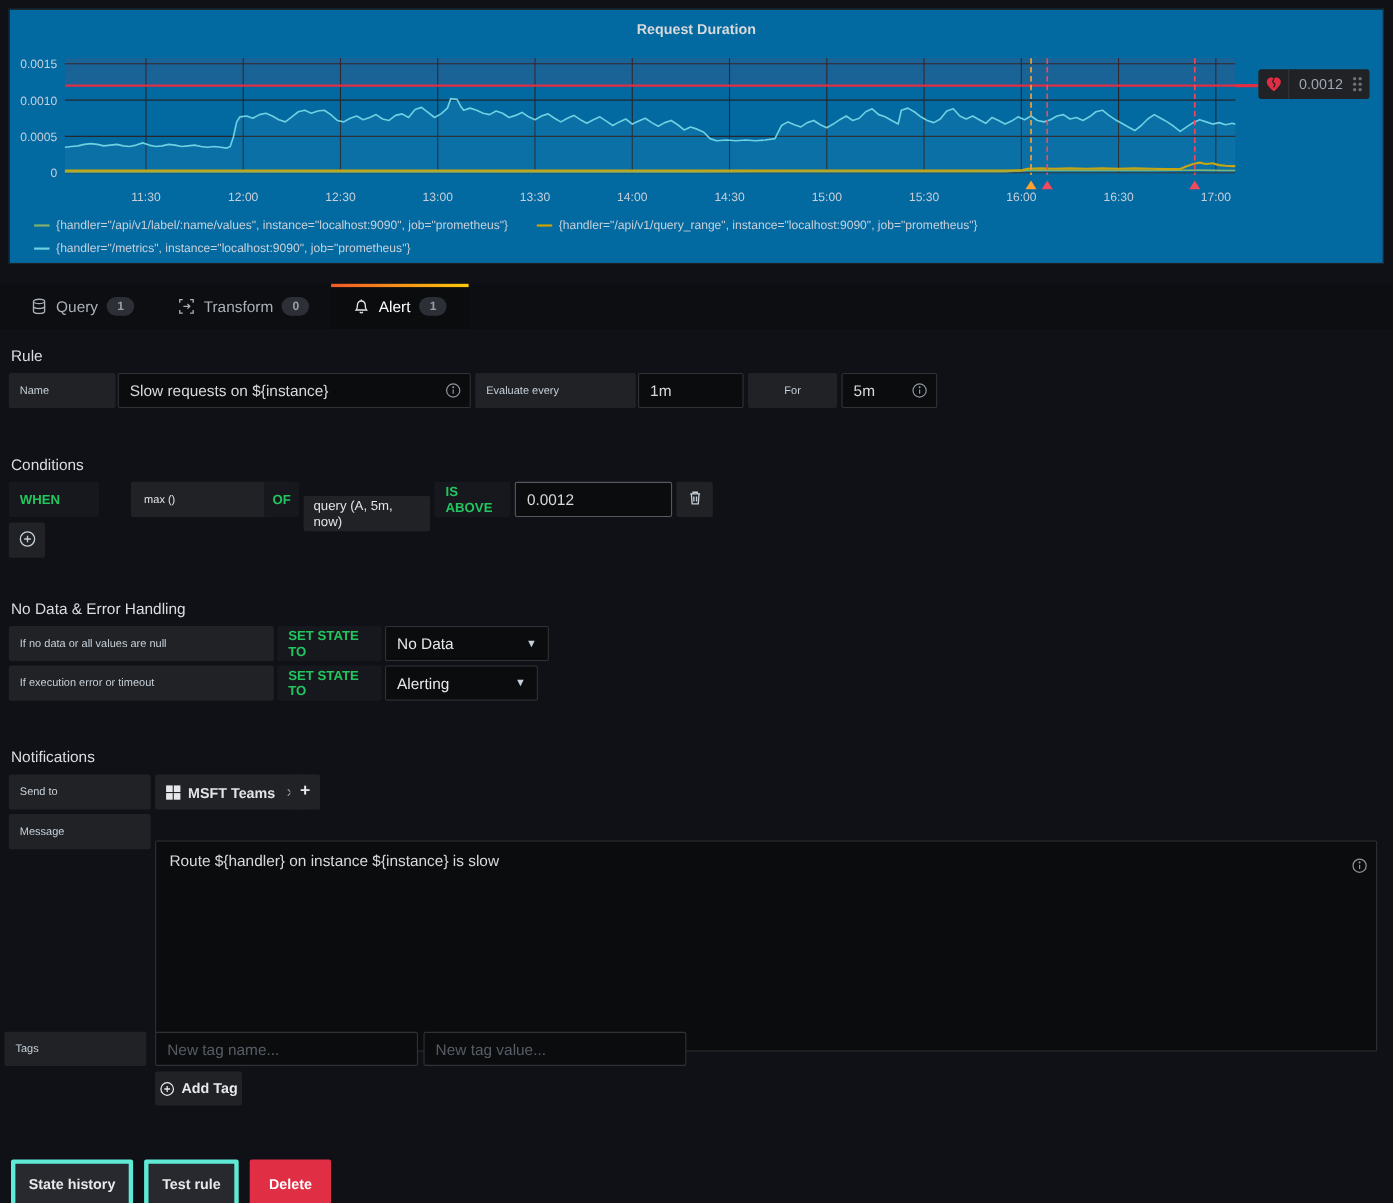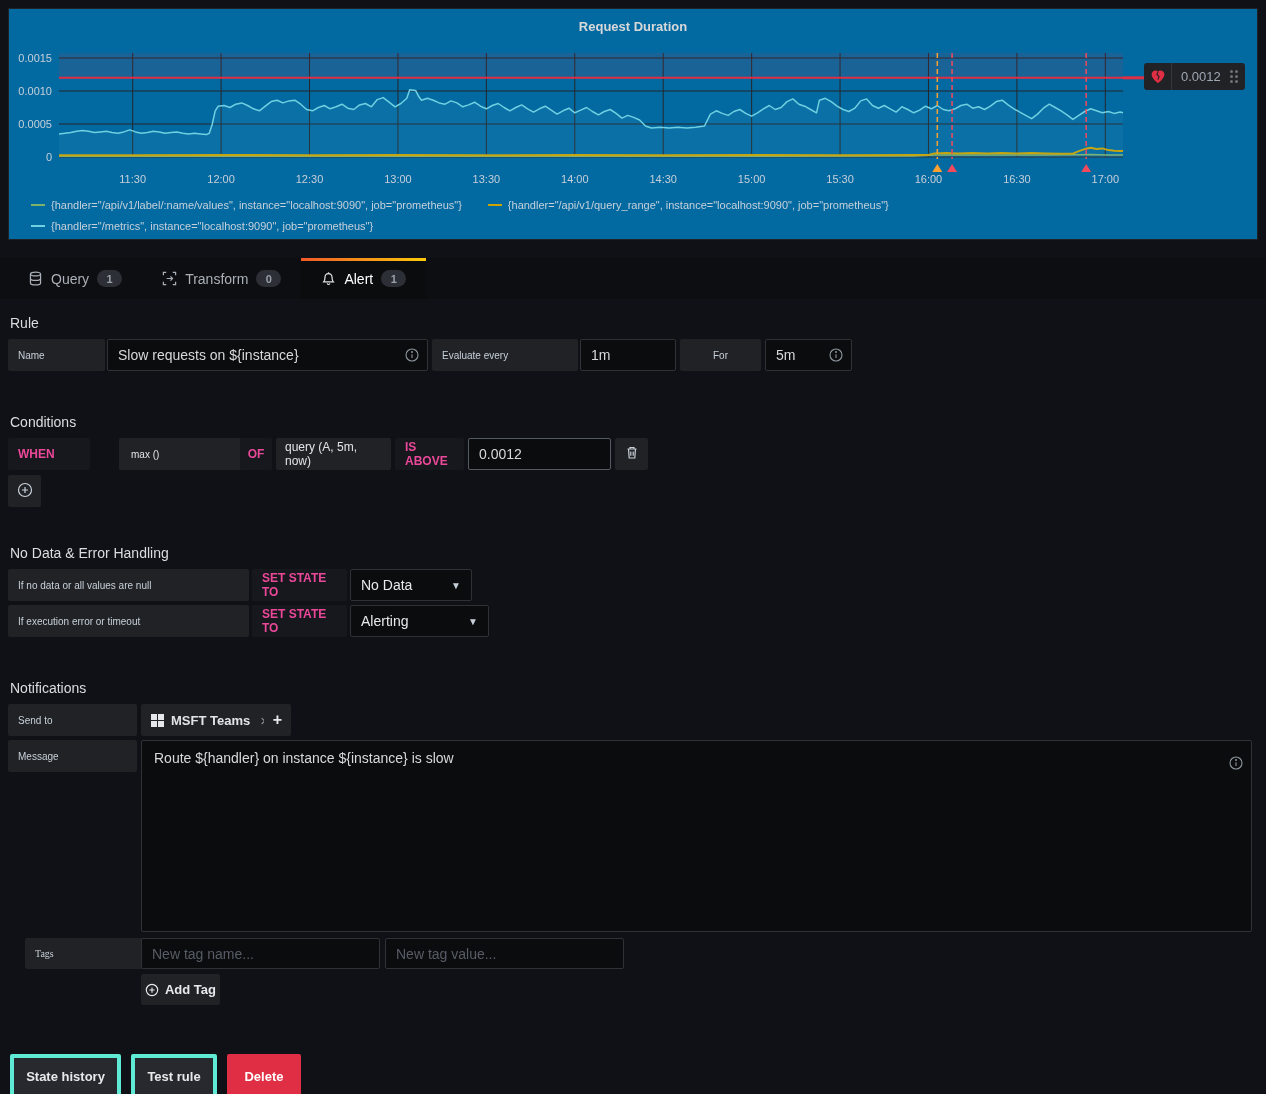--- a/index.html
+++ b/index.html
@@ -56,21 +56,21 @@
     display:flex; align-items:center; justify-content:center;
   }
 
   
   .section-h { position:absolute; font-size:14px; color:#dcdde0; }
   .gf-label, .gf-keyword, .gf-part, .gf-btnbox {
     position:absolute; height:32px; display:flex; align-items:center;
     border-radius:2px; font-size:10px;
   }
   .gf-label   { background:#202226; color:#c7d0d9; font-weight:500; padding:0 10px; }
-  .gf-keyword { background:#16181d; color:#ec4899; font-weight:700; font-size:12px; padding:0 10px; justify-content:center; }
+  .gf-keyword { background:#16181d; color:#22c55e; font-weight:700; font-size:12px; padding:0 10px; justify-content:center; }
   .gf-part    { background:#202226; color:#e3e4e6; font-weight:500; padding:0 12px; cursor:pointer; }
   .gf-input, .gf-textarea {
     position:absolute; background:#0b0c0e; border:1px solid #2c3235; border-radius:2px;
     color:#d8d9da; font-size:14px; font-family:"Liberation Sans",sans-serif;
     padding:0 10px; height:32px; outline:none;
   }
   .gf-input::placeholder, .gf-textarea::placeholder { color:#575d66; }
   .input-wrap { position:absolute; }
   .input-wrap input { position:static; width:100%; height:100%; }
   .input-info { position:absolute; right:9px; top:50%; transform:translateY(-50%); display:flex; cursor:help; }
@@ -85,21 +85,21 @@
     display:flex; align-items:center; justify-content:center; cursor:pointer; border:none;
   }
   .chip {
     position:absolute; height:32px; background:#202226; border-radius:2px;
     display:flex; align-items:center; gap:7px; padding:0 10px; font-size:13px;
     font-weight:700; color:#e3e4e6;
   }
   .chip .x { color:#8e959c; font-size:15px; font-weight:400; cursor:pointer; padding-left:3px; }
   .mslogo { display:grid; grid-template-columns:6px 6px; grid-auto-rows:6px; gap:1px; }
   .mslogo i { background:#e6e7e8; }
-  .textarea-wrap { position:absolute; }
+  .textarea-wrap { position:absolute;margin-top:24px; }
   .textarea-wrap textarea {
     position:static; width:100%; height:100%; resize:none; padding:7px 12px; line-height:1.5;
   }
   .textarea-wrap .input-info { top:16px; transform:none; }
   .btn {
     position:absolute; height:44px; border-radius:2px; border:4px solid #5eead4;
     background:#27292e; color:#e8e9ea; font-size:13px; font-weight:700;
     font-family:"Liberation Sans",sans-serif; cursor:pointer;
     display:flex; align-items:center; justify-content:center; gap:6px;
   }
@@ -252,21 +252,21 @@
         <path d="M7 6.2 V10"></path>
         <circle cx="7" cy="4" r="0.4" fill="#8e959c"></circle>
     </svg>
   </span>
 </div>
 
 <div class="section-h" style="left:10px; top:414px;">Conditions</div>
 <div class="gf-keyword" style="left:8px; top:438px; width:82px; justify-content:flex-start;">WHEN</div>
 <div class="gf-part" style="left:94px; top:438px; width:142px;margin-left:25px;">max ()</div>
 <div class="gf-keyword" style="left:240px; top:438px; width:32px;">OF</div>
-<div class="gf-part" style="left:276px; top:438px; width:115px; font-size:12px; padding:0 9px;">query (A, 5m, now)</div>
+<div class="gf-part" style="left:276px; top:451px; width:115px; font-size:12px; padding:0 9px;">query (A, 5m, now)</div>
 <div class="gf-keyword" style="left:395px; top:438px; width:69px;">IS ABOVE</div>
 <input class="gf-input" style="left: 468px; top: 438px; width: 143px; border-color: rgb(84, 90, 97);" value="0.0012">
 <button class="icon-btn" style="left:615px; top:438px;">
   <span>
     <svg width="14" height="15" viewBox="0 0 14 15" fill="none" stroke="#c7d0d9" stroke-width="1.2">
       <path d="M2.5 4 H11.5 M5 4 V2.5 H9 V4"></path>
       <path d="M3.5 4 L4.2 13 H9.8 L10.5 4"></path>
       <path d="M5.8 6.4 V10.8 M8.2 6.4 V10.8"></path>
     </svg>
   </span>
@@ -276,21 +276,21 @@
     <svg width="16" height="16" viewBox="0 0 16 16" fill="none" stroke="#c7d0d9" stroke-width="1.2">
       <circle cx="8" cy="8" r="6.5"></circle>
         <path d="M8 5 V11 M5 8 H11"></path>
     </svg>
   </span>
 </button>
 
 <div class="section-h" style="left:10px; top:545px;">No Data &amp; Error Handling</div>
 <div class="gf-label" style="left:8px; top:569px; width:241px;">If no data or all values are null</div>
 <div class="gf-keyword" style="left:252px; top:569px; width:95px;">SET STATE TO</div>
-<div class="gf-select" style="left:350px; top:569px; width:122px;">
+<div class="gf-select" style="left:350px; top:569px; width:149px;">
   <span>No Data</span>
   <span class="caret">▼</span>
 </div>
 <div class="gf-label" style="left:8px; top:605px; width:241px;">If execution error or timeout</div>
 <div class="gf-keyword" style="left:252px; top:605px; width:95px;">SET STATE TO</div>
 <div class="gf-select" style="left:350px; top:605px; width:139px;">
   <span>Alerting</span>
   <span class="caret">▼</span>
 </div>
 
@@ -314,21 +314,21 @@
   <textarea class="gf-textarea" style="">Route ${handler} on instance ${instance} is slow</textarea>
   <span class="input-info">
     <svg width="14" height="14" viewBox="0 0 14 14" fill="none" stroke="#8e959c" stroke-width="1.1">
       <circle cx="7" cy="7" r="6"></circle>
         <path d="M7 6.2 V10"></path>
         <circle cx="7" cy="4" r="0.4" fill="#8e959c"></circle>
     </svg>
   </span>
 </div>
 
-<div class="gf-label" style="left:25px; top:938px; width:129px; height:31px;font-family:Liberation Serif, serif;">Tags</div>
+<div class="gf-label" style="left:4px; top:938px; width:129px; height:31px;">Tags</div>
 <input class="gf-input" style="left: 141px; top: 938px; width: 239px; height: 31px;" placeholder="New tag name...">
 <input class="gf-input" style="left: 385px; top: 938px; width: 239px; height: 31px;" placeholder="New tag value...">
 <button class="btn small" style="left:141px; top:974px; width:79px; background:#202226; border:none; font-size:13px;">
   <span style="display:flex;">
     <svg width="14" height="14" viewBox="0 0 16 16" fill="none" stroke="#e8e9ea" stroke-width="1.3">
       <circle cx="8" cy="8" r="6.5"></circle>
         <path d="M8 5 V11 M5 8 H11"></path>
     </svg>
   </span>
   <span>Add Tag</span>

